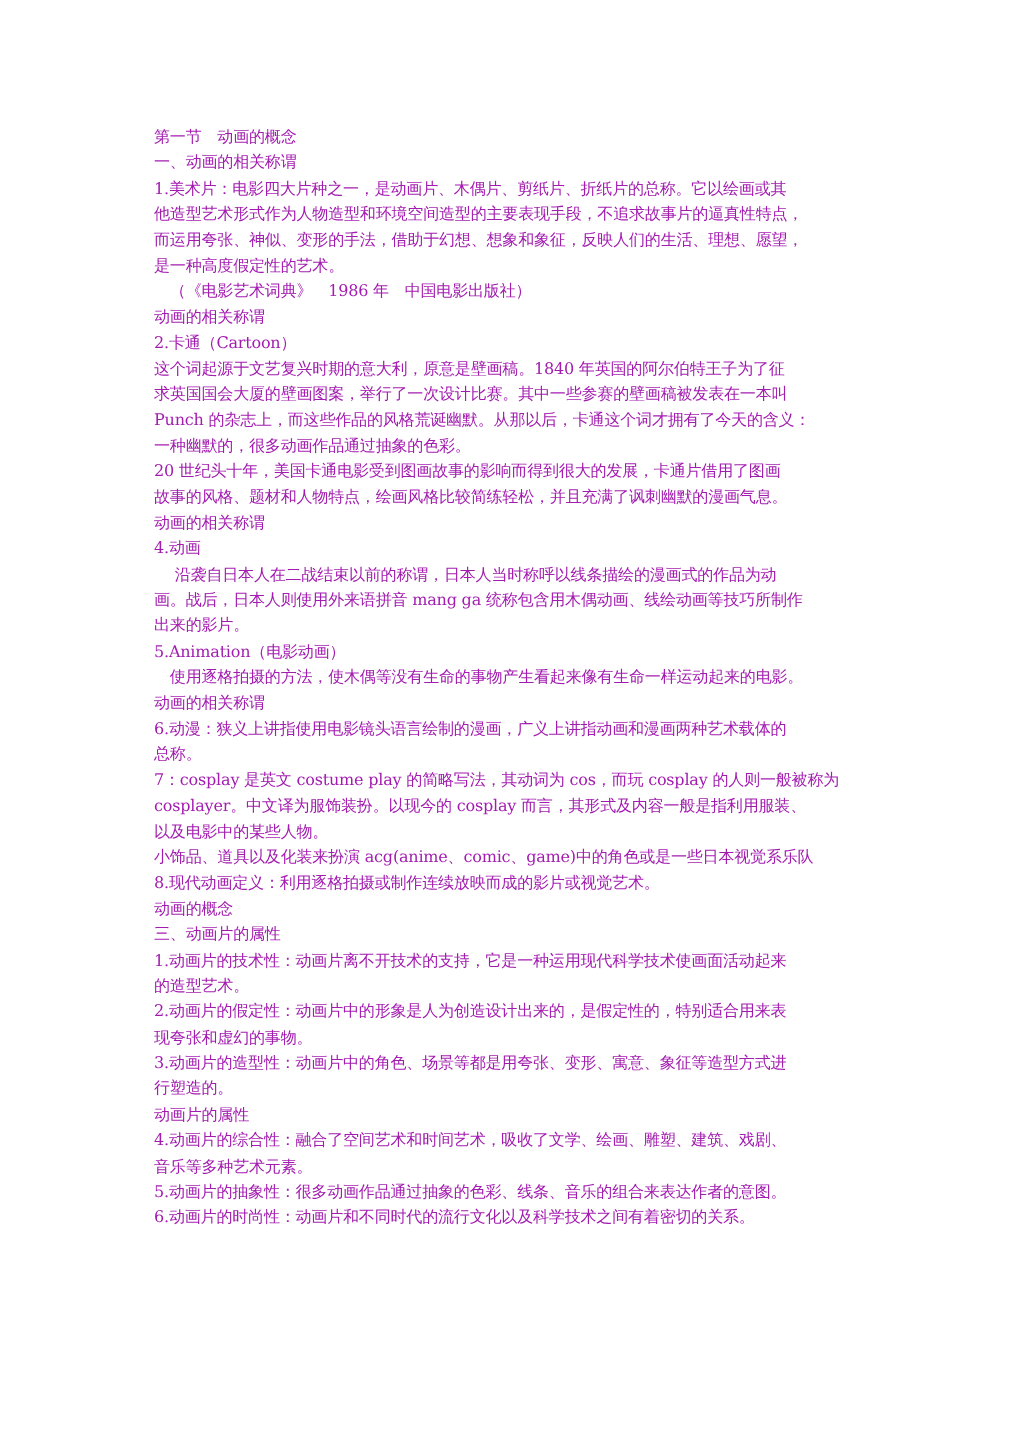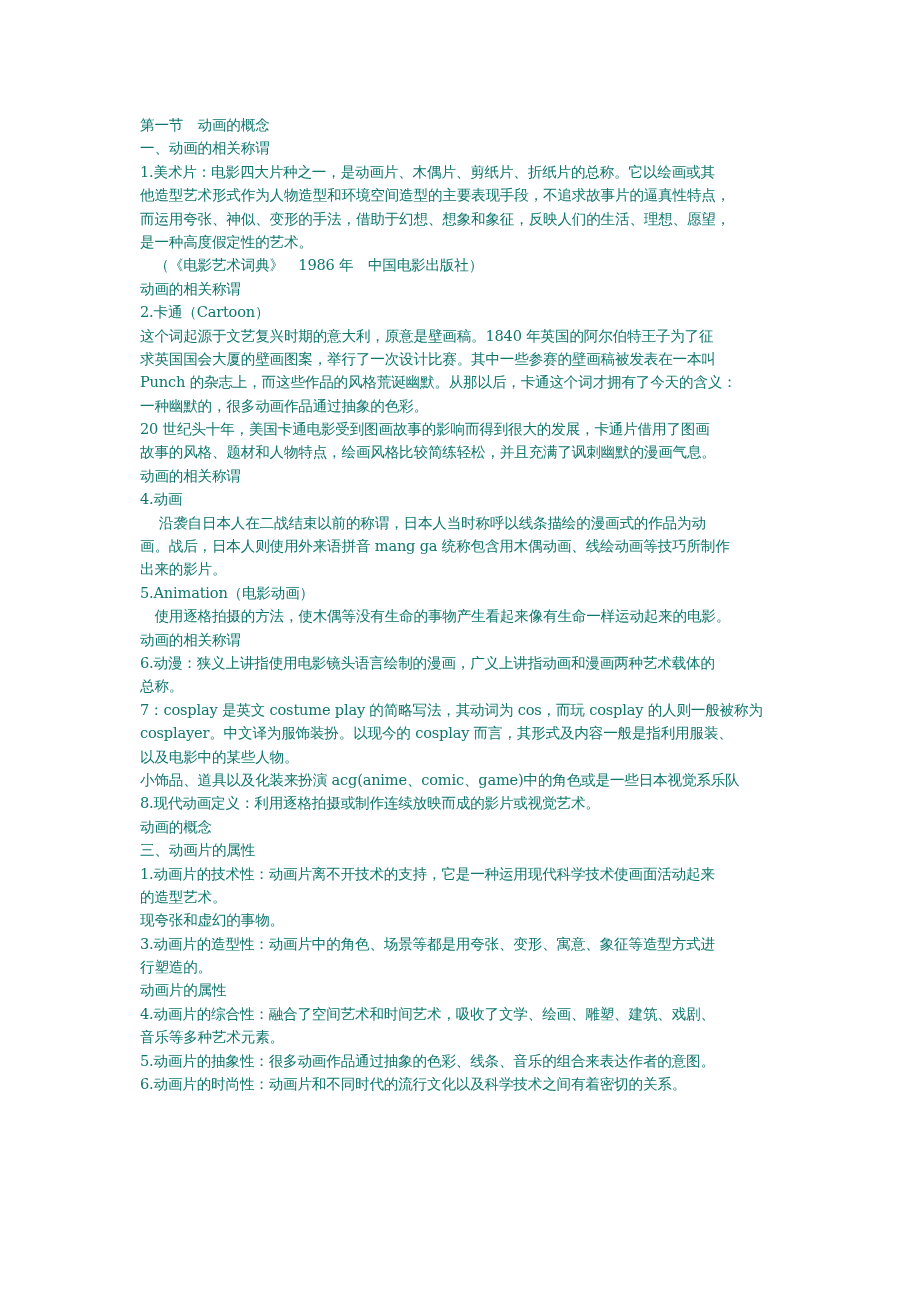--- a/index.html
+++ b/index.html
@@ -5,21 +5,21 @@
   html, body { margin: 0; padding: 0; background: #ffffff; }
   body { width: 920px; height: 1302px; position: relative; overflow: hidden; }
   .page {
     position: absolute;
     left: 140px;
     top: 113px;
     width: 650px;
     font-family: "DejaVu Serif", "Liberation Serif", serif;
     font-size: 14.6px;
     line-height: 23.4px;
-    color: #0f766e;
+    color: #a21caf;
   }
   .line { white-space: pre; display: block; height: 23.4px; overflow: visible; letter-spacing: -0.2px; }
 </style>
 </head>
 <body>
 
 <div class="page" id="page">
     <div class="line">第一节　动画的概念</div>
     <div class="line">一、动画的相关称谓</div>
     <div class="line">1.美术片：电影四大片种之一，是动画片、木偶片、剪纸片、折纸片的总称。它以绘画或其</div>
@@ -47,20 +47,21 @@
     <div class="line">总称。</div>
     <div class="line">7：cosplay 是英文 costume play 的简略写法，其动词为 cos，而玩 cosplay 的人则一般被称为</div>
     <div class="line">cosplayer。中文译为服饰装扮。以现今的 cosplay 而言，其形式及内容一般是指利用服装、</div>
     <div class="line">以及电影中的某些人物。</div>
     <div class="line">小饰品、道具以及化装来扮演 acg(anime、comic、game)中的角色或是一些日本视觉系乐队</div>
     <div class="line">8.现代动画定义：利用逐格拍摄或制作连续放映而成的影片或视觉艺术。</div>
     <div class="line">动画的概念</div>
     <div class="line">三、动画片的属性</div>
     <div class="line">1.动画片的技术性：动画片离不开技术的支持，它是一种运用现代科学技术使画面活动起来</div>
     <div class="line">的造型艺术。</div>
+    <div class="line">2.动画片的假定性：动画片中的形象是人为创造设计出来的，是假定性的，特别适合用来表</div>
     <div class="line">现夸张和虚幻的事物。</div>
     <div class="line">3.动画片的造型性：动画片中的角色、场景等都是用夸张、变形、寓意、象征等造型方式进</div>
     <div class="line">行塑造的。</div>
     <div class="line">动画片的属性</div>
     <div class="line">4.动画片的综合性：融合了空间艺术和时间艺术，吸收了文学、绘画、雕塑、建筑、戏剧、</div>
     <div class="line">音乐等多种艺术元素。</div>
     <div class="line">5.动画片的抽象性：很多动画作品通过抽象的色彩、线条、音乐的组合来表达作者的意图。</div>
     <div class="line">6.动画片的时尚性：动画片和不同时代的流行文化以及科学技术之间有着密切的关系。</div>
   </div>
 

